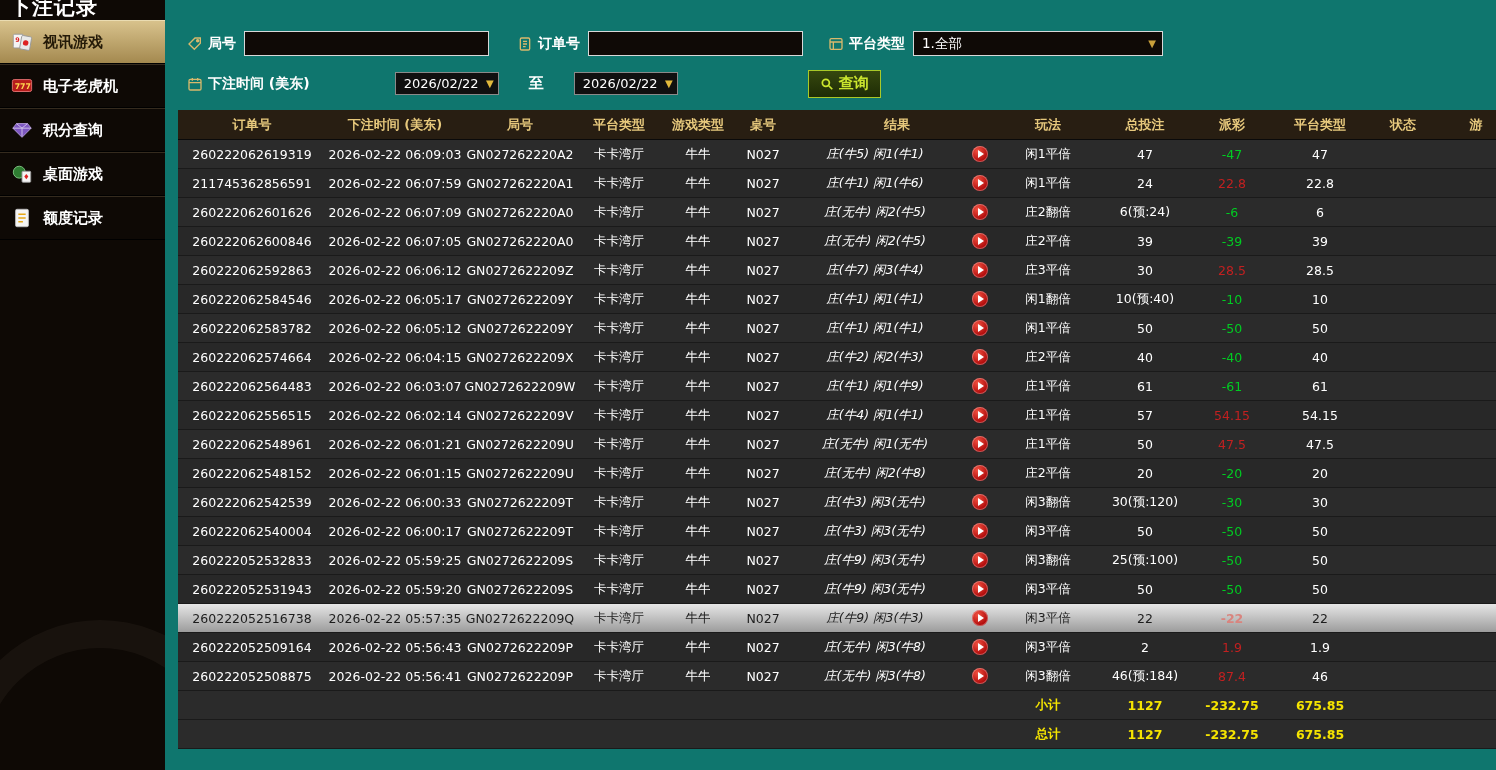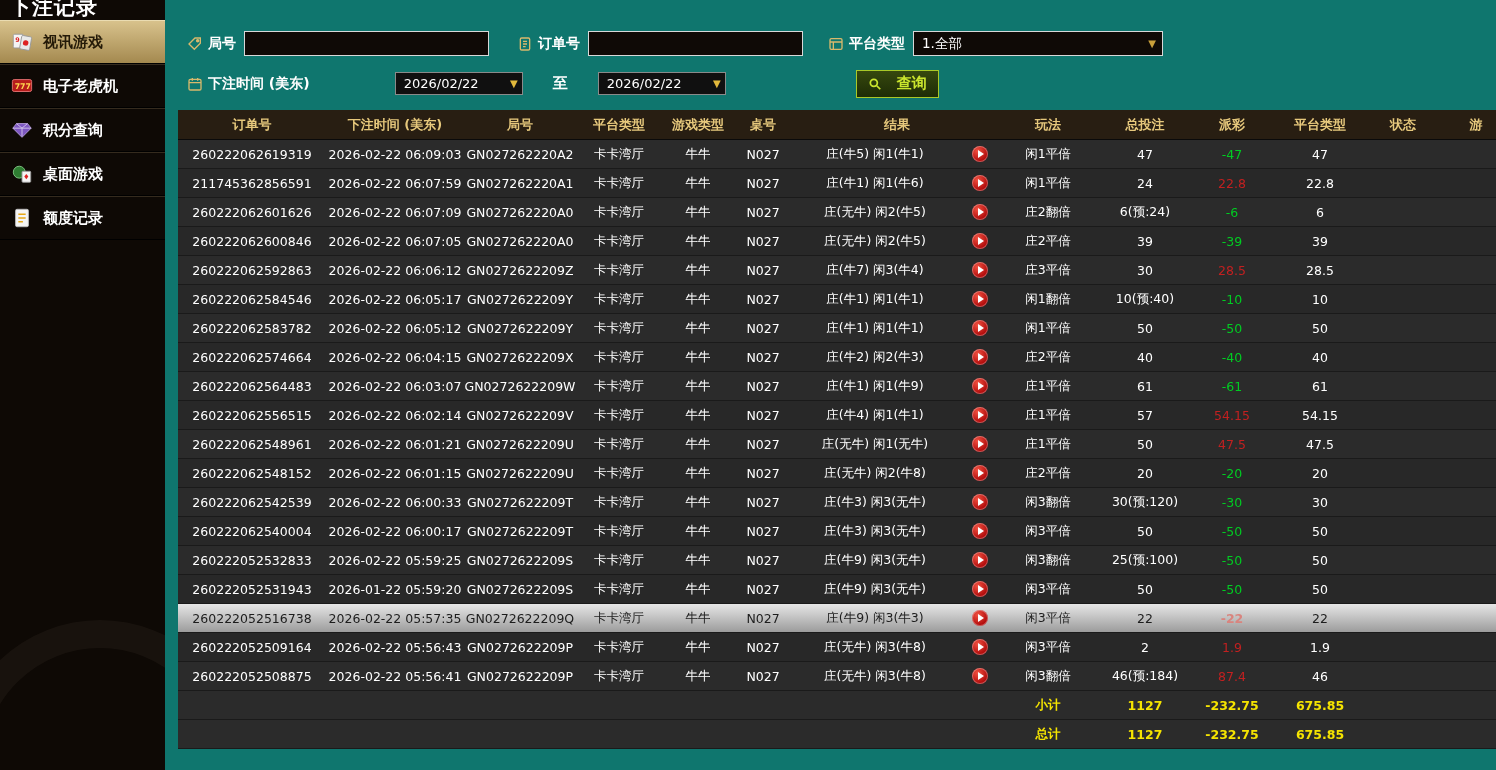--- a/index.html
+++ b/index.html
@@ -26,42 +26,42 @@
   .frow { display:flex; align-items:center; height:27px; margin-bottom:13px; }
   .ficon { display:inline-flex; margin-right:5px; }
   .flabel { color:#fff; font-weight:bold; font-size:14px; margin-right:8px; white-space:nowrap; }
   .txt { background:#0f0a06; border:1px solid #d8d8d8; height:25px; color:#fff; padding:0 6px; font-size:13px; }
   .w245 { width:245px; } .w215 { width:215px; }
   .gap28 { margin-left:28px; } .gap25 { margin-left:25px; }
   .selectbox { position:relative; width:250px; height:25px; border:1px solid #d8d8d8; background:#0f0a06;
                color:#fff; display:flex; align-items:center; padding:0 22px 0 8px; font-size:13.5px; cursor:pointer; }
   .selectbox .arrow { position:absolute; right:6px; color:#c9a03a; font-size:10px; }
   .lab-time { margin-right:85px; }
-  .dateselect { position:relative; width:128px; height:23px; border:1px solid #8a8a8a; background:#101010;
+  .dateselect { position:relative; width:104px; height:23px; border:1px solid #8a8a8a; background:#101010;
                 color:#fff; display:flex; align-items:center; padding:0 18px 0 8px; font-size:13px; cursor:pointer; }
   .dateselect .arrow { position:absolute; right:4px; color:#e2b93c; font-size:10px; }
   .to-label { color:#fff; font-weight:bold; font-size:15px; margin:0 30px; }
-  .query-btn { display:inline-flex; align-items:center; gap:15px; height:28px; padding:0 11px; margin-left:130px;
+  .query-btn { display:inline-flex; align-items:center; gap:5px; height:28px; padding:0 11px; margin-left:130px;
                background:linear-gradient(180deg,#36480e,#1e2c06); border:1px solid #a9c928;
                color:#cbe62e; font-size:15px; font-weight:bold; cursor:pointer; }
 
   
   .table { margin:12px 0 0 13px; width:1340px; background:#292929; }
   .thead { display:flex; height:30px; background:#281e12; border-bottom:1px solid #0a0a0a; }
   .hcell { display:flex; align-items:center; justify-content:center; color:#e6c87c; font-size:13px;
            font-weight:bold; white-space:nowrap; overflow:hidden; }
   .row { display:flex; height:29px; border-bottom:1px solid #1a1a1a; color:#fff; font-size:12.5px;
          background:#2b2b2b; cursor:pointer; }
   .row:nth-child(even) { background:#282828; }
   .cell { display:flex; align-items:center; justify-content:center; white-space:nowrap; overflow:hidden; }
   .c-order{width:148px} .c-time{width:138px} .c-round{width:112px} .c-platform{width:86px}
   .c-game{width:72px} .c-table{width:58px} .c-result{width:210px; position:relative;}
   .c-method{width:92px} .c-bet{width:102px} .c-payout{width:72px} .c-valid{width:104px}
   .c-status{width:62px} .c-extra{width:84px}
-  .res-text { margin-right:44px; }
+  .res-text { margin-right:44px;font-style:italic; }
   .play { position:absolute; right:14px; top:50%; transform:translateY(-50%); width:16px; height:16px;
           border-radius:50%; background:radial-gradient(circle at 35% 30%, #f05040, #b00a0a 70%);
           box-shadow:inset 0 0 0 1px rgba(255,255,255,.3); cursor:pointer; }
   .play::before { content:''; position:absolute; left:6px; top:4px; border-left:6px solid #fff;
                   border-top:4px solid transparent; border-bottom:4px solid transparent; }
   .pay-green { color:#00cc22; } .pay-red { color:#c22020; }
   .status-green { color:#00cc22;margin-top:43px; }
   .row.selected { background:linear-gradient(180deg,#e6e6e6,#9c9c9c) !important; color:#1d1d1d; }
   .row.selected .pay-green, .row.selected .pay-red { color:#d9847e;font-weight:bold; }
   .row.selected .status-green { color:#1fa02f; }
@@ -492,21 +492,21 @@
     <div class="cell c-method">闲3翻倍</div>
     <div class="cell c-bet">25(预:100)</div>
     <div class="cell c-payout pay-green">-50</div>
     <div class="cell c-valid">50</div>
     <div class="cell c-status status-green">已派彩</div>
     <div class="cell c-extra"></div>
   </div>
 
   <div class="row">
     <div class="cell c-order">260222052531943</div>
-    <div class="cell c-time">2026-01-22 05:59:20</div>
+    <div class="cell c-time">2026-02-22 05:59:20</div>
     <div class="cell c-round">GN0272622209S</div>
     <div class="cell c-platform">卡卡湾厅</div>
     <div class="cell c-game">牛牛</div>
     <div class="cell c-table">N027</div>
     <div class="cell c-result">
       <span class="res-text">庄(牛9) 闲3(无牛)</span>
       <span class="play"></span>
     </div>
     <div class="cell c-method">闲3平倍</div>
     <div class="cell c-bet">50</div>

